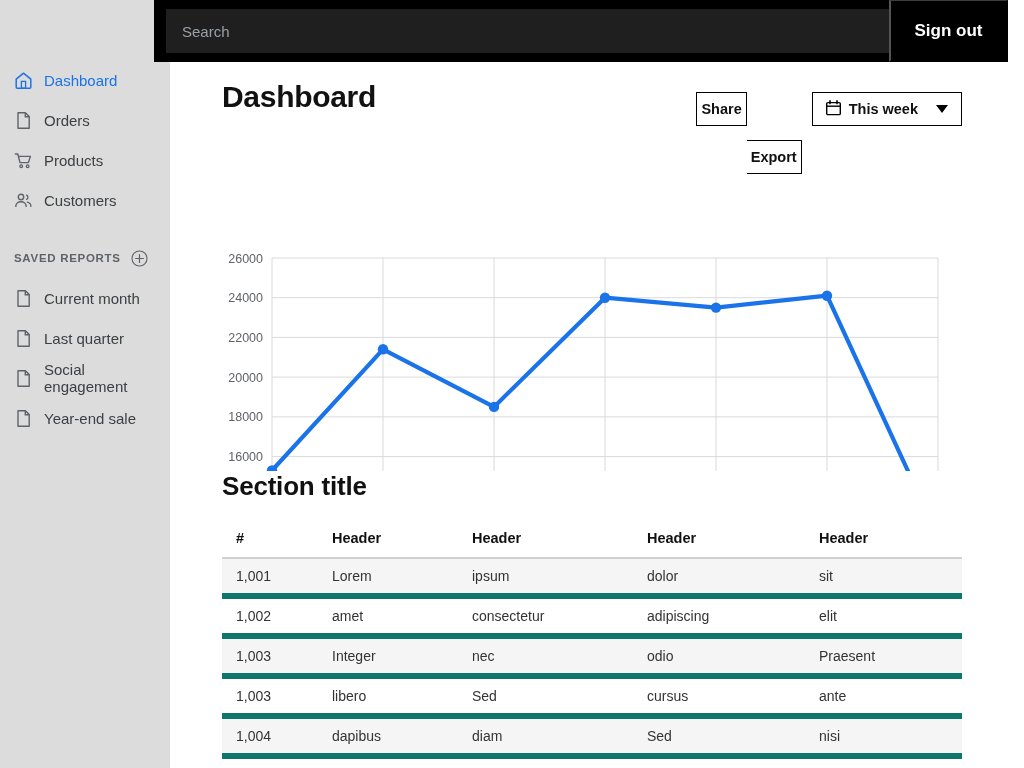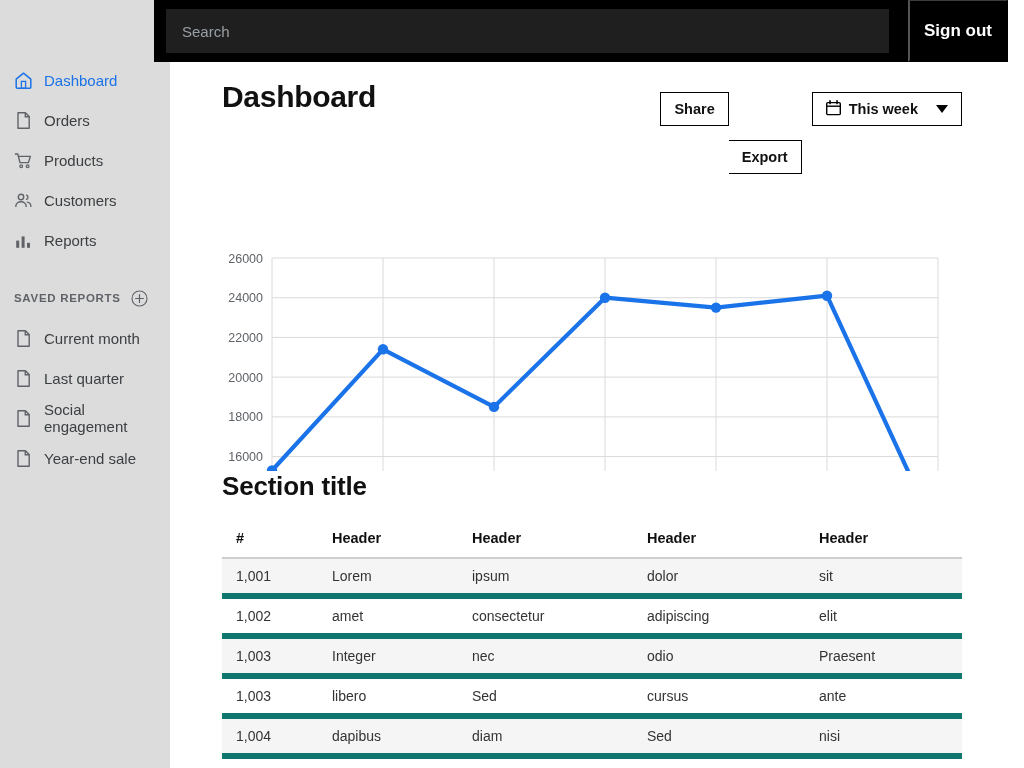--- a/index.html
+++ b/index.html
@@ -53,21 +53,21 @@
     background: #1f1f1f;
     border: none; outline: none;
     color: #e8eaed;
     font-family: "Liberation Sans", sans-serif;
     font-size: 15px;
     padding: 0 16px;
   }
   .search-field::placeholder { color: #9aa0a6; }
   .signout {
     position: absolute; right: 0; top: 0;
-    width: 100px; height: 62px;
+    width: 119px; height: 62px;
     display: flex; align-items: center; justify-content: center;
     color: #ffffff; font-size: 17px; font-weight: bold;
     border-top: 1px solid #3c3c3c;
     cursor: pointer;
     background: transparent;
   }
 
   
   .main {
     position: absolute; left: 170px; top: 62px;
@@ -88,21 +88,21 @@
     position: absolute; right: 62px; top: 30px;
     display: flex; align-items: flex-start; gap: 10px;
   }
   .btn-group { display: flex; }
   .btn {
     border: 1.5px solid #000000;
     background: #ffffff;
     color: #111111;
     font-family: "Liberation Sans", sans-serif;
     font-size: 14.5px; font-weight: bold;
-    padding: 0 13px; height: 34px;
+    padding: 0 4px; height: 34px;
     line-height: 31px;
     cursor: pointer;
   }
   .btn + .btn { border-left: none; margin-top: 48px; }
   .btn-date {
     border: 1.5px solid #000000;
     background: #ffffff;
     color: #111111;
     font-size: 14.5px; font-weight: bold;
     height: 34px;
@@ -184,30 +184,20 @@
         <div class="nav-item">
           <span class="ico">
             <svg width="19" height="19" viewBox="0 0 19 19">
               <circle cx="7" cy="6" r="2.7" fill="none" stroke="#5f6368" stroke-width="1.4"></circle>
               <path d="M1.8 15.4 c0-3 2.4-4.7 5.2-4.7 s5.2 1.7 5.2 4.7" fill="none" stroke="#5f6368" stroke-width="1.4" stroke-linecap="round"></path>
               <path d="M12.6 4.1 a2.4 2.4 0 0 1 0 4.3" fill="none" stroke="#5f6368" stroke-width="1.3" stroke-linecap="round"></path>
               <path d="M13.4 11.2 c2 .5 3.5 1.9 3.5 4.2" fill="none" stroke="#5f6368" stroke-width="1.3" stroke-linecap="round"></path>
             </svg>
           </span>
           <span>Customers</span>
-        </div>
-        <div class="nav-item">
-          <span class="ico">
-            <svg width="19" height="19" viewBox="0 0 19 19">
-              <rect x="2.2" y="9.6" width="3" height="7.2" fill="#5f6368"></rect>
-              <rect x="7.6" y="5.4" width="3" height="11.4" fill="#5f6368"></rect>
-              <rect x="13" y="11.8" width="3" height="5" fill="#5f6368"></rect>
-            </svg>
-          </span>
-          <span>Reports</span>
         </div>
       </nav>
     <div class="section-head">
       <span class="lbl">SAVED REPORTS</span>
       <span class="plus-btn">
         <svg width="17" height="17" viewBox="0 0 17 17">
           <circle cx="8.5" cy="8.5" r="7.5" fill="none" stroke="#5f6368" stroke-width="1.1"></circle>
           <path d="M8.5 4.6 V12.4 M4.6 8.5 H12.4" stroke="#5f6368" stroke-width="1.2" stroke-linecap="round"></path>
         </svg>
       </span>

